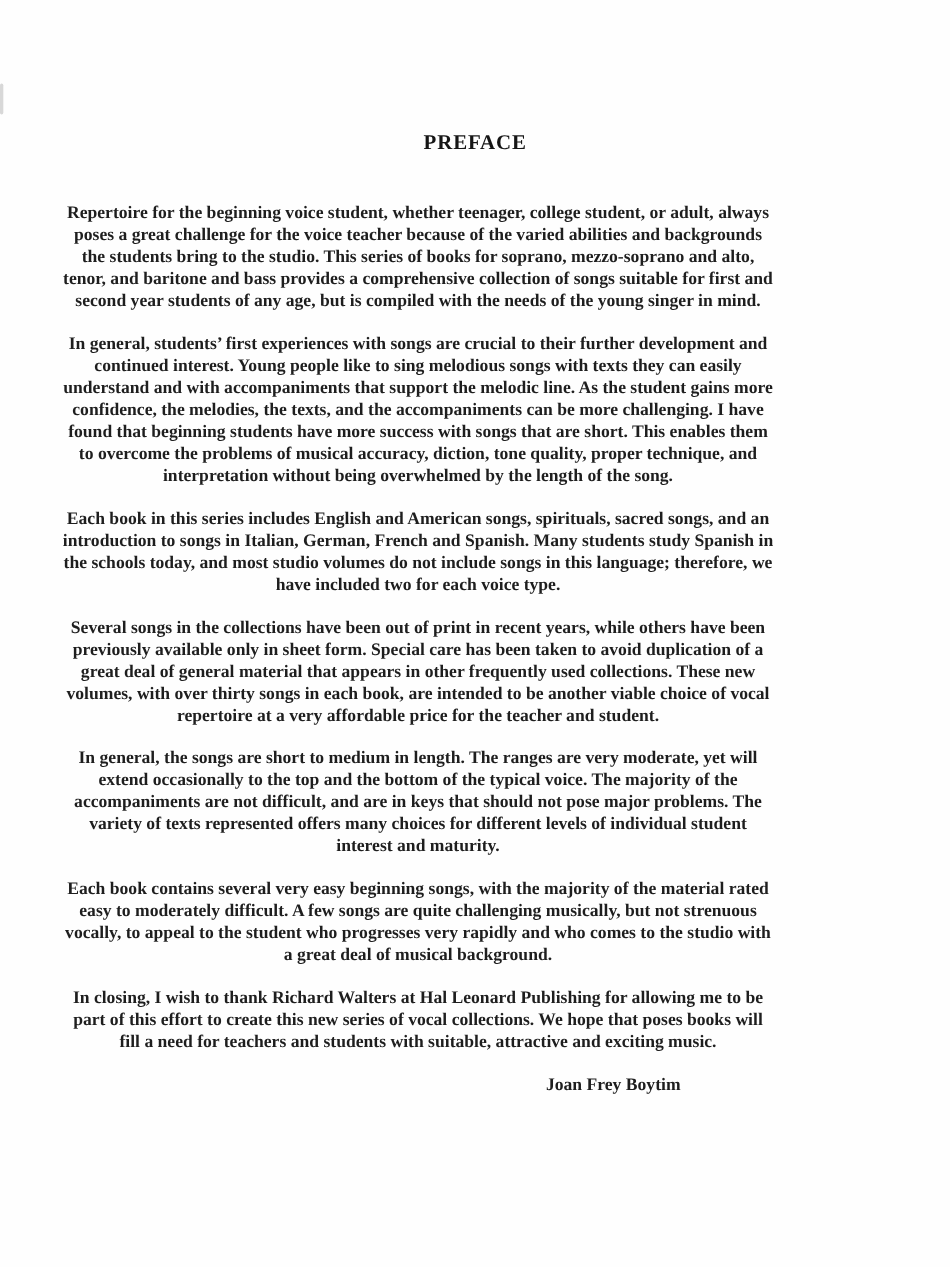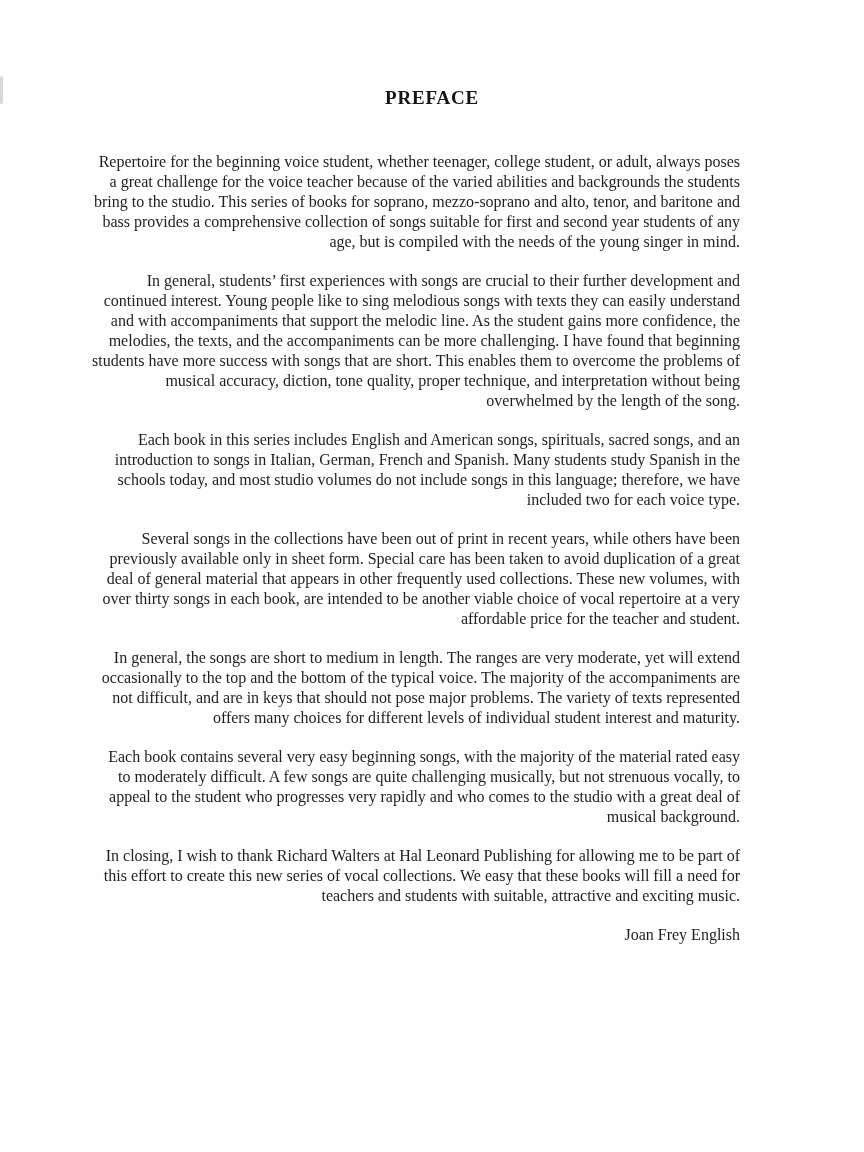--- a/index.html
+++ b/index.html
@@ -11,35 +11,36 @@
     position: relative;
     width: 864px;
     height: 1152px;
     background: #fefefe;
     overflow: hidden;
     font-family: "Liberation Serif", serif;
     color: #1e1e1e;
   }
   .page-title {
     margin: 0;
-    padding-top: 87px;
+    padding-top: 119px;
     text-align: center;
     font-size: 19px;
     font-weight: bold;
     letter-spacing: 0.8px;
     color: #151515;
     font-family: "Liberation Serif", serif;
   }
   .content {
-    margin-left: 92px;
+    margin-left: 56px;
     width: 648px;
     margin-top: 43px;
     font-size: 16px;
     line-height: 20px;
-    text-align: right;
+    text-align: center;
+    font-weight: bold;
   }
   .content p {
     margin: 0 0 19px 0;
   }
   .signature {
     margin-top: 9px;
     margin-left: 355px;
     font-size: 16px;
     line-height: 20px;
   }
@@ -60,16 +61,16 @@
 <div class="page">
   <div class="scan-edge"></div>
   <h1 class="page-title">PREFACE</h1>
   <div class="content">
     <p>Repertoire for the beginning voice student, whether teenager, college student, or adult, always poses a great challenge for the voice teacher because of the varied abilities and backgrounds the students bring to the studio. This series of books for soprano, mezzo-soprano and alto, tenor, and baritone and bass provides a comprehensive collection of songs suitable for first and second year students of any age, but is compiled with the needs of the young singer in mind.</p>
     <p>In general, students’ first experiences with songs are crucial to their further development and continued interest. Young people like to sing melodious songs with texts they can easily understand and with accompaniments that support the melodic line. As the student gains more confidence, the melodies, the texts, and the accompaniments can be more challenging. I have found that beginning students have more success with songs that are short. This enables them to overcome the problems of musical accuracy, diction, tone quality, proper technique, and interpretation without being overwhelmed by the length of the song.</p>
     <p>Each book in this series includes English and American songs, spirituals, sacred songs, and an introduction to songs in Italian, German, French and Spanish. Many students study Spanish in the schools today, and most studio volumes do not include songs in this language; therefore, we have included two for each voice type.</p>
     <p>Several songs in the collections have been out of print in recent years, while others have been previously available only in sheet form. Special care has been taken to avoid duplication of a great deal of general material that appears in other frequently used collections. These new volumes, with over thirty songs in each book, are intended to be another viable choice of vocal repertoire at a very affordable price for the teacher and student.</p>
     <p>In general, the songs are short to medium in length. The ranges are very moderate, yet will extend occasionally to the top and the bottom of the typical voice. The majority of the accompaniments are not difficult, and are in keys that should not pose major problems. The variety of texts represented offers many choices for different levels of individual student interest and maturity.</p>
     <p>Each book contains several very easy beginning songs, with the majority of the material rated easy to moderately difficult. A few songs are quite challenging musically, but not strenuous vocally, to appeal to the student who progresses very rapidly and who comes to the studio with a great deal of musical background.</p>
-    <p>In closing, I wish to thank Richard Walters at Hal Leonard Publishing for allowing me to be part of this effort to create this new series of vocal collections. We easy that these books will fill a need for teachers and students with suitable, attractive and exciting music.</p>
-    <div class="signature">Joan Frey English</div>
+    <p>In closing, I wish to thank Richard Walters at Hal Leonard Publishing for allowing me to be part of this effort to create this new series of vocal collections. We hope that poses books will fill a need for teachers and students with suitable, attractive and exciting music.</p>
+    <div class="signature">Joan Frey Boytim</div>
   </div>
 </div>
 
 </body></html>

